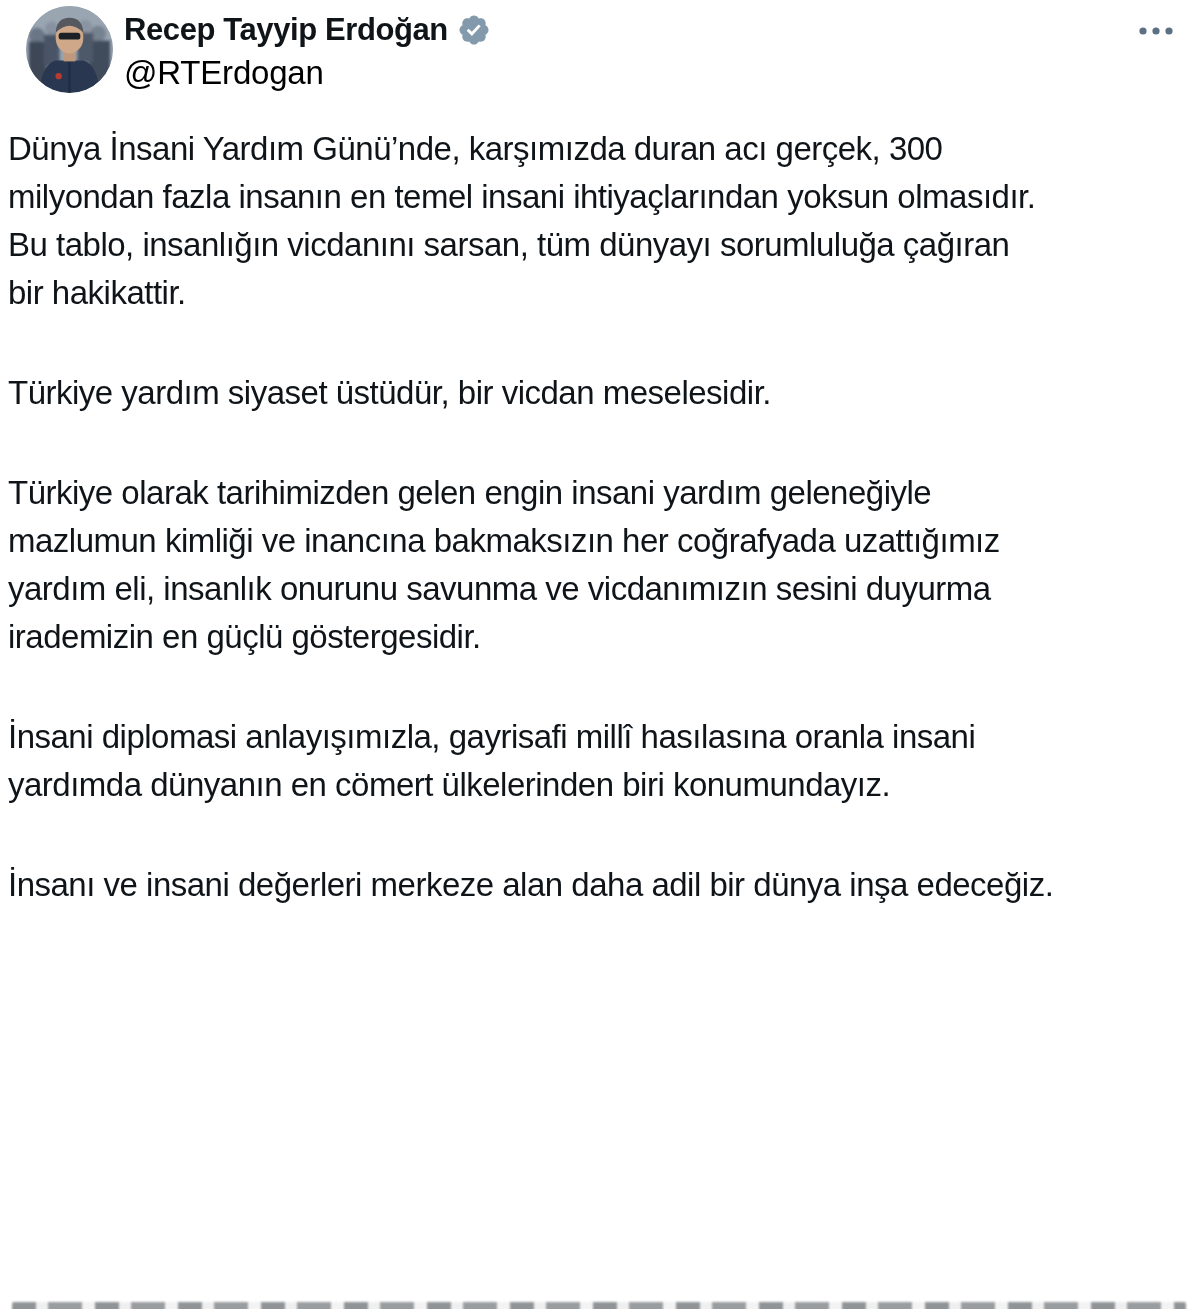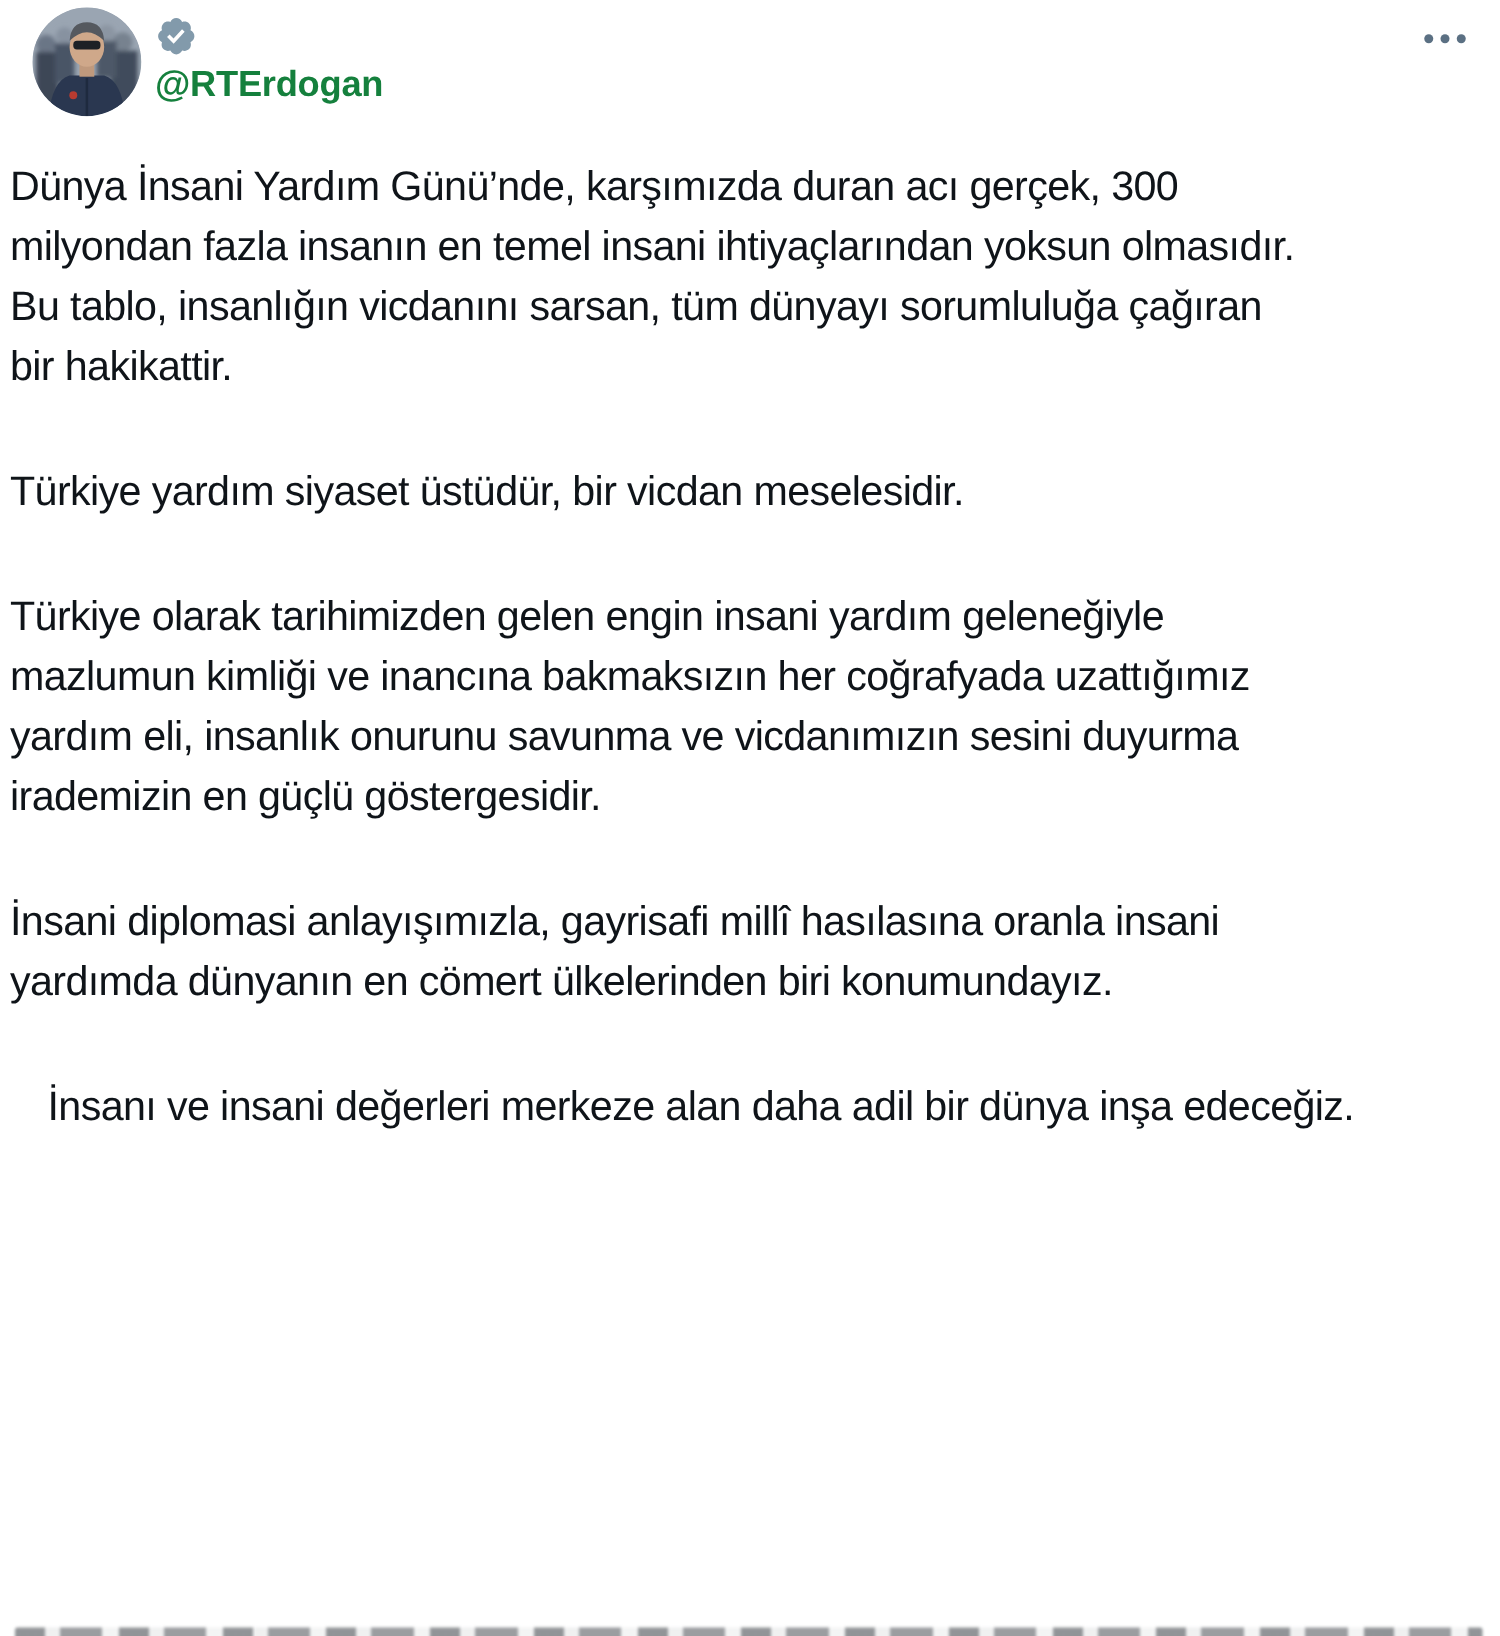--- a/index.html
+++ b/index.html
@@ -49,25 +49,24 @@
     cursor: pointer;
   }
   .badge {
     display: inline-flex;
     width: 34px;
     height: 34px;
     cursor: pointer;
   }
   .user-handle {
     margin-top: 6px;
-    font-size: 29px;
-    color: #15803d;
+    font-size: 33px;
+    color: #000000;
     letter-spacing: -0.2px;
     cursor: pointer;
-    font-weight: bold;
   }
   .more-button {
     margin-left: auto;
     margin-top: 16px;
     padding: 4px;
     border: none;
     background: transparent;
     cursor: pointer;
     line-height: 0;
   }
@@ -78,21 +77,20 @@
   .tweet-paragraph {
     margin: 0 0 52px 0;
     font-size: 33px;
     line-height: 48px;
     letter-spacing: -0.5px;
     color: #0f1419;
     white-space: pre-line;
   }
   .tweet-paragraph:last-child {
     margin-bottom: 0;
-    margin-left: 30px;
   }
   .clipped-next-line {
     position: absolute;
     left: 12px;
     right: 14px;
     bottom: -3px;
     height: 10px;
     border-radius: 2px;
     background: repeating-linear-gradient(
       90deg,
@@ -139,20 +137,21 @@
           <path d="M30 27 Q31 12 44 12 Q57 12 58 27 Q51 20 44 20 Q37 20 30 27 Z" fill="#55595f"></path>
           <rect x="33" y="27" width="22" height="7" rx="3" fill="#1d2126"></rect>
           <path d="M44 57 L44 88" stroke="#1e2a3f" stroke-width="2"></path>
           <circle cx="33" cy="71" r="3.2" fill="#b73b30"></circle>
         </g>
       </svg>
     </div>
 
     <div class="id-block">
       <div class="name-row">
+        <span class="display-name">Recep Tayyip Erdoğan</span>
         <span class="badge">
           <svg viewBox="0 0 24 24" width="34" height="34">
             <path fill-rule="evenodd" fill="#829aab" d="M22.25 12c0-1.43-.88-2.67-2.19-3.34.46-1.39.2-2.9-.81-3.91s-2.52-1.27-3.91-.81c-.66-1.31-1.91-2.19-3.34-2.19s-2.67.88-3.33 2.19c-1.4-.46-2.91-.2-3.92.81s-1.26 2.52-.8 3.91c-1.31.67-2.2 1.91-2.2 3.34s.89 2.67 2.2 3.34c-.46 1.39-.21 2.9.8 3.91s2.52 1.26 3.91.81c.67 1.31 1.91 2.19 3.34 2.19s2.68-.88 3.34-2.19c1.39.45 2.9.2 3.91-.81s1.27-2.52.81-3.91c1.31-.67 2.19-1.91 2.19-3.34zm-11.71 4.2L6.8 12.46l1.41-1.42 2.26 2.26 4.8-5.23 1.47 1.36-6.2 6.77z"></path>
           </svg>
         </span>
       </div>
       <div class="user-handle">@RTErdogan</div>
     </div>
 
     <button class="more-button">

